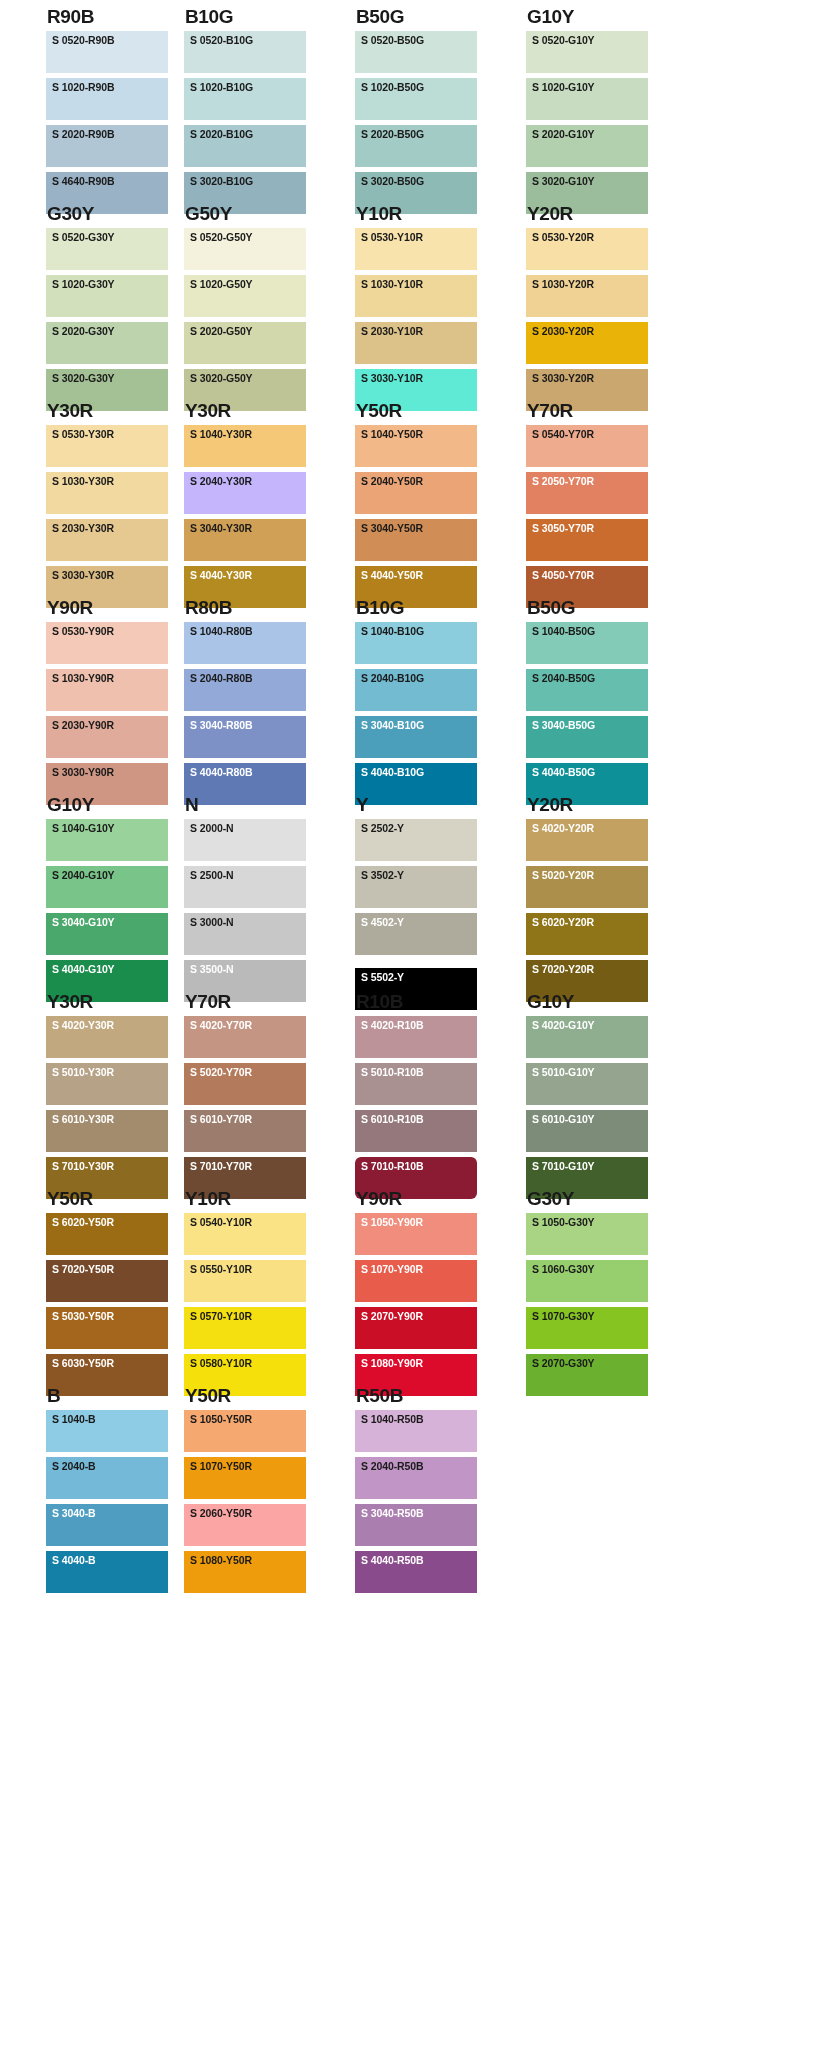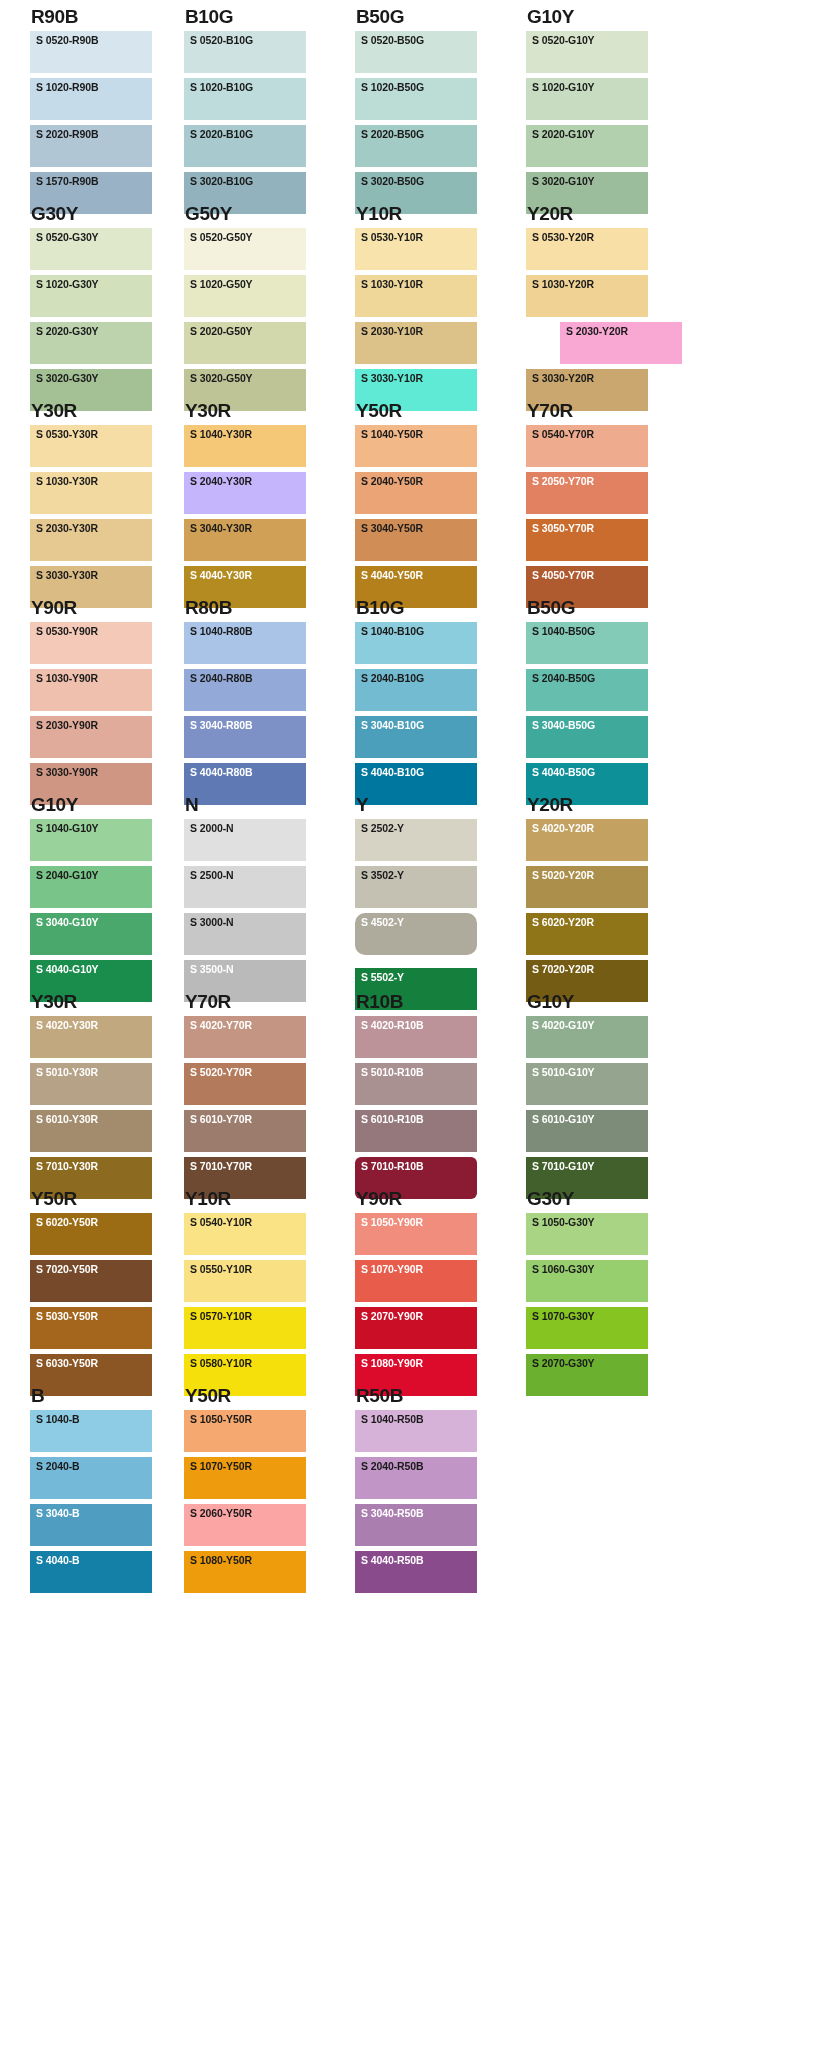--- a/index.html
+++ b/index.html
@@ -24,21 +24,21 @@
   .band {
     position: relative;
     width: 826px;
     height: 197px;
   }
   .group {
     position: absolute;
     top: 0;
     width: 122px;
   }
-  .group.c0 { left: 2px; padding-left: 28px; }
+  .group.c0 { left: 18px; padding-left: 28px; }
   .group.c1 { left: 184px; }
   .group.c2 { left: 355px; }
   .group.c3 { left: 526px; }
   .group-title {
     font-size: 19px;
     font-weight: bold;
     letter-spacing: -0.4px;
     color: #1a1a1a;
     height: 25px;
     line-height: 22px;
@@ -75,21 +75,21 @@
         <div class="swatch light" style="background: rgb(215, 229, 238);">
           <span class="code">S 0520-R90B</span>
         </div>
         <div class="swatch light" style="background: rgb(197, 219, 233);">
           <span class="code">S 1020-R90B</span>
         </div>
         <div class="swatch light" style="background: rgb(177, 198, 213);">
           <span class="code">S 2020-R90B</span>
         </div>
         <div class="swatch light" style="background: rgb(154, 178, 198);">
-          <span class="code">S 1570-R90B</span>
+          <span class="code">S 4640-R90B</span>
         </div>
       </div>
       <div class="group c1">
         <div class="group-title">B10G</div>
         <div class="swatch light" style="background: rgb(207, 226, 226);">
           <span class="code">S 0520-B10G</span>
         </div>
         <div class="swatch light" style="background: rgb(191, 220, 220);">
           <span class="code">S 1020-B10G</span>
         </div>
@@ -178,21 +178,21 @@
         </div>
       </div>
       <div class="group c3">
         <div class="group-title">Y20R</div>
         <div class="swatch light" style="background: rgb(248, 223, 166);">
           <span class="code">S 0530-Y20R</span>
         </div>
         <div class="swatch light" style="background: rgb(240, 210, 148);">
           <span class="code">S 1030-Y20R</span>
         </div>
-        <div class="swatch light" style="background: #f9a8d4; margin-left: 34px;">
+        <div class="swatch light" style="background: #eab308;">
           <span class="code">S 2030-Y20R</span>
         </div>
         <div class="swatch light" style="background: rgb(201, 167, 110);">
           <span class="code">S 3030-Y20R</span>
         </div>
       </div>
     </div>
     <div class="band">
       <div class="group c0">
         <div class="group-title">Y30R</div>
@@ -349,24 +349,24 @@
         </div>
       </div>
       <div class="group c2">
         <div class="group-title">Y</div>
         <div class="swatch light" style="background: rgb(214, 210, 196);">
           <span class="code">S 2502-Y</span>
         </div>
         <div class="swatch light" style="background: rgb(196, 192, 178);">
           <span class="code">S 3502-Y</span>
         </div>
-        <div class="swatch dark" style="background: rgb(174, 170, 156); border-radius: 10px;">
+        <div class="swatch dark" style="background: rgb(174, 170, 156);">
           <span class="code">S 4502-Y</span>
         </div>
-        <div class="swatch dark" style="background: #15803d; margin-top: 13px;">
+        <div class="swatch dark" style="background: #000000; margin-top: 13px;">
           <span class="code">S 5502-Y</span>
         </div>
       </div>
       <div class="group c3">
         <div class="group-title">Y20R</div>
         <div class="swatch dark" style="background: rgb(194, 161, 97);">
           <span class="code">S 4020-Y20R</span>
         </div>
         <div class="swatch dark" style="background: rgb(171, 143, 74);">
           <span class="code">S 5020-Y20R</span>

